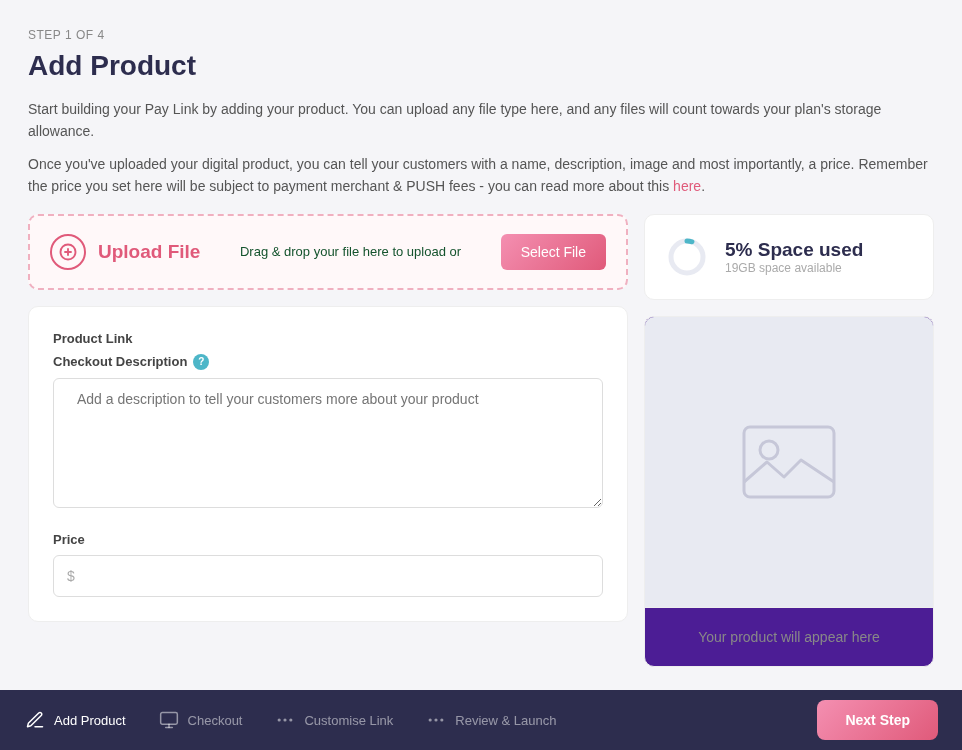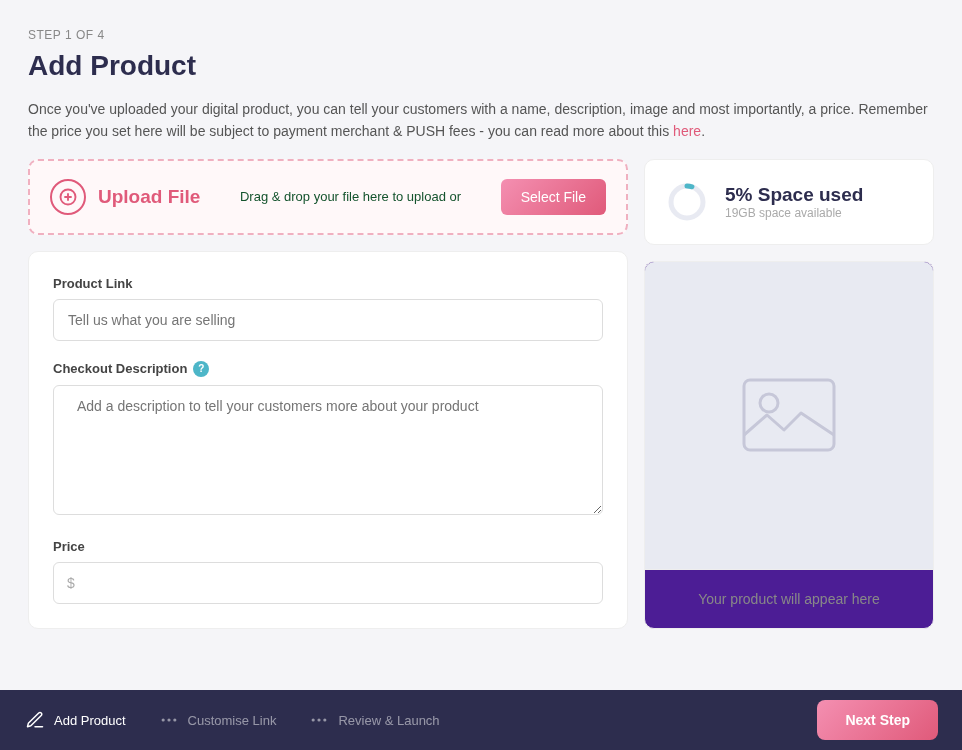--- a/index.html
+++ b/index.html
@@ -293,20 +293,21 @@
   </style>
 </head>
 <body>
 
 <div class="main-content">
 
   <div class="step-label">STEP 1 OF 4</div>
 
   <h1 class="page-title">Add Product</h1>
 
+  <p class="description-text">Start building your Pay Link by adding your product. You can upload any file type here, and any files will count towards your plan's storage allowance.</p>
   <p class="description-text">
     <span>Once you've uploaded your digital product, you can tell your customers with a name, description, image and most importantly, a price. Remember the price you set here will be subject to payment merchant &amp; PUSH fees - you can read more about this</span>
     <a href="#">here</a><span>.</span>
   </p>
 
   <div class="two-col">
 
     <div style="display:flex;flex-direction:column;gap:16px;">
 
       <div class="upload-box upload-row">
@@ -319,21 +320,20 @@
         </div>
         <span class="upload-label">Upload File</span>
         <span class="upload-drag-text">Drag &amp; drop your file here to upload or</span>
         <button class="select-file-btn">Select File</button>
       </div>
 
       <div class="form-box">
         <label class="field-label">
           <span>Product Link</span>
         </label>
-        <input type="text" class="text-input" placeholder="Tell us what you are selling" style="">
 
         <label class="field-label">
           <span>Checkout Description</span>
           <span class="help-icon">?</span>
         </label>
         <textarea class="text-input" placeholder="Add a description to tell your customers more about your product" style=""></textarea>
 
         <label class="field-label">
           <span>Price</span>
         </label>
@@ -381,20 +381,30 @@
     <div class="nav-item active">
       <span class="nav-icon">
         <svg width="20" height="20" viewBox="0 0 24 24" fill="none" stroke="white" stroke-width="1.8" stroke-linecap="round" stroke-linejoin="round">
           <path d="M12 20h9"></path>
             <path d="M16.5 3.5a2.121 2.121 0 013 3L7 19l-4 1 1-4L16.5 3.5z"></path>
         </svg>
       </span>
       <span style="color:white;font-size:13px;">Add Product</span>
     </div>
 
+    <div class="nav-item">
+      <span class="nav-icon">
+        <svg width="20" height="20" viewBox="0 0 24 24" fill="none" stroke="rgba(255,255,255,0.5)" stroke-width="1.8" stroke-linecap="round" stroke-linejoin="round">
+          <rect x="2" y="3" width="20" height="14" rx="2"></rect>
+            <line x1="8" y1="21" x2="16" y2="21"></line>
+            <line x1="12" y1="17" x2="12" y2="21"></line>
+        </svg>
+      </span>
+      <span style="color:rgba(255,255,255,0.5);font-size:13px;">Checkout</span>
+    </div>
 
     <div class="nav-item">
       <span class="nav-icon">
         <svg width="20" height="20" viewBox="0 0 24 24" fill="none" stroke="rgba(255,255,255,0.5)" stroke-width="1.8" stroke-linecap="round" stroke-linejoin="round">
           <circle cx="12" cy="12" r="1"></circle>
             <circle cx="19" cy="12" r="1"></circle>
             <circle cx="5" cy="12" r="1"></circle>
         </svg>
       </span>
       <span style="color:rgba(255,255,255,0.5);font-size:13px;">Customise Link</span>

